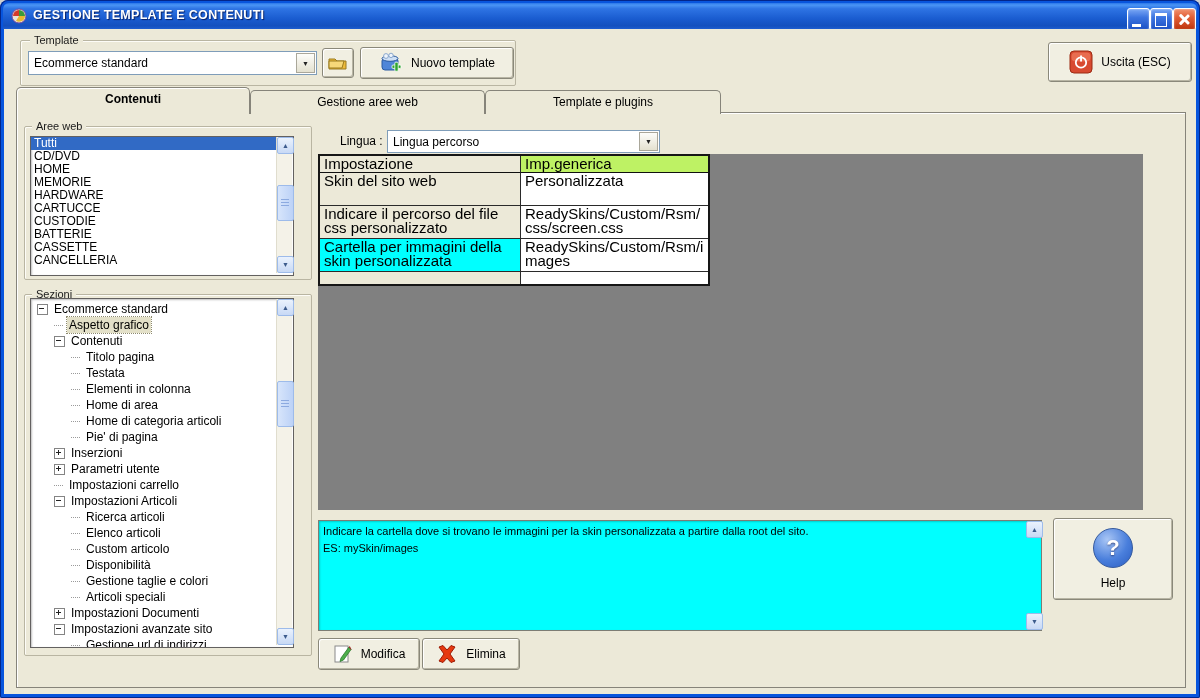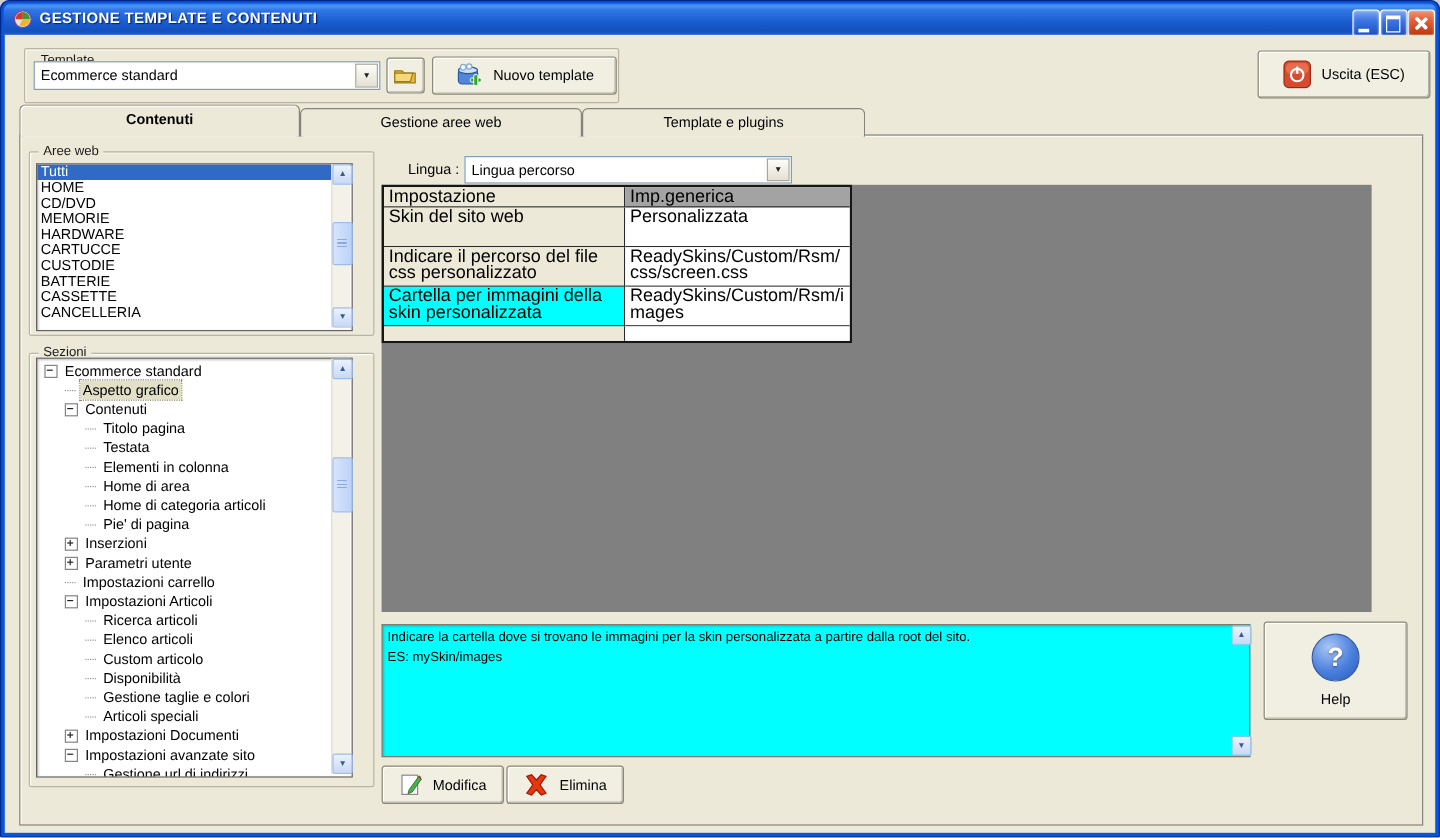--- a/index.html
+++ b/index.html
@@ -107,21 +107,21 @@
       </span>
     <span class="winbtn close" style="left:1170px;">
         <span class="wb-x1"></span>
         <span class="wb-x2"></span>
       </span>
   </div>
 
   <div class="client"></div>
 
   <div class="grp" style="left:20px;top:40px;width:494px;height:44px;"></div>
-  <div class="grp-label" style="left:30px;top:44px;">Template</div>
+  <div class="grp-label" style="left:30px;top:34px;">Template</div>
   <div class="combo" style="left:28px;top:51px;width:287px;height:22px;">
     <span class="cval">Ecommerce standard</span>
     <span class="carr">▼</span>
   </div>
   <div class="btn3d" style="left:322px;top:48px;width:30px;height:28px;">
     <span>
       <svg width="20" height="16" viewBox="0 0 20 16">
         <path d="M1 4 L7 4 L9 6 L18 6 L18 14 L1 14 Z" fill="#EDBA3A" stroke="#9a7b1e" stroke-width="1"></path>
         <path d="M1 6 L16 6 L14 13 L1 13 Z" fill="#F7D879" stroke="#9a7b1e" stroke-width="1"></path>
       </svg>
@@ -156,22 +156,22 @@
   <div class="content-panel"></div>
   <div class="tab active" style="left:16px;top:87px;width:232px;">Contenuti</div>
   <div class="tab" style="left:250px;top:90px;width:233px;">Gestione aree web</div>
   <div class="tab" style="left:485px;top:90px;width:234px;">Template e plugins</div>
 
   <div class="grp" style="left:24px;top:126px;width:286px;height:152px;z-index:2;"></div>
   <div class="grp-label" style="left:32px;top:120px;z-index:2;">Aree web</div>
   <div class="sunken" style="left:30px;top:136px;width:262px;height:138px;">
     <div id="areeweb-items">
         <div class="lb-item sel">Tutti</div>
+        <div class="lb-item">CD/DVD</div>
         <div class="lb-item">HOME</div>
-        <div class="lb-item">CD/DVD</div>
         <div class="lb-item">MEMORIE</div>
         <div class="lb-item">HARDWARE</div>
         <div class="lb-item">CARTUCCE</div>
         <div class="lb-item">CUSTODIE</div>
         <div class="lb-item">BATTERIE</div>
         <div class="lb-item">CASSETTE</div>
         <div class="lb-item">CANCELLERIA</div>
       </div>
   </div>
   <div class="sb" style="left:276px;top:137px;height:136px;">
@@ -283,21 +283,21 @@
   <div class="abs" style="left:340px;top:134px;font-size:12px;z-index:2;">Lingua :</div>
   <div class="combo" style="left:387px;top:130px;width:271px;height:21px;z-index:2;">
     <span class="cval">Lingua percorso</span>
     <span class="carr">▼</span>
   </div>
 
   <div class="graypanel"></div>
   <div class="tbl">
     <div class="tr hdr">
       <div class="td td-l">Impostazione</div>
-      <div class="td td-r" style="background:#a3a3a3;">Imp.generica</div>
+      <div class="td td-r" style="background:#bef264;">Imp.generica</div>
     </div>
     <div id="tbl-rows">
         <div class="tr data">
           <div class="td td-l">Skin del sito web</div>
           <div class="td td-r">Personalizzata</div>
         </div>
         <div class="tr data">
           <div class="td td-l">Indicare il percorso del file css personalizzato</div>
           <div class="td td-r">ReadySkins/Custom/Rsm/css/screen.css</div>
         </div>

